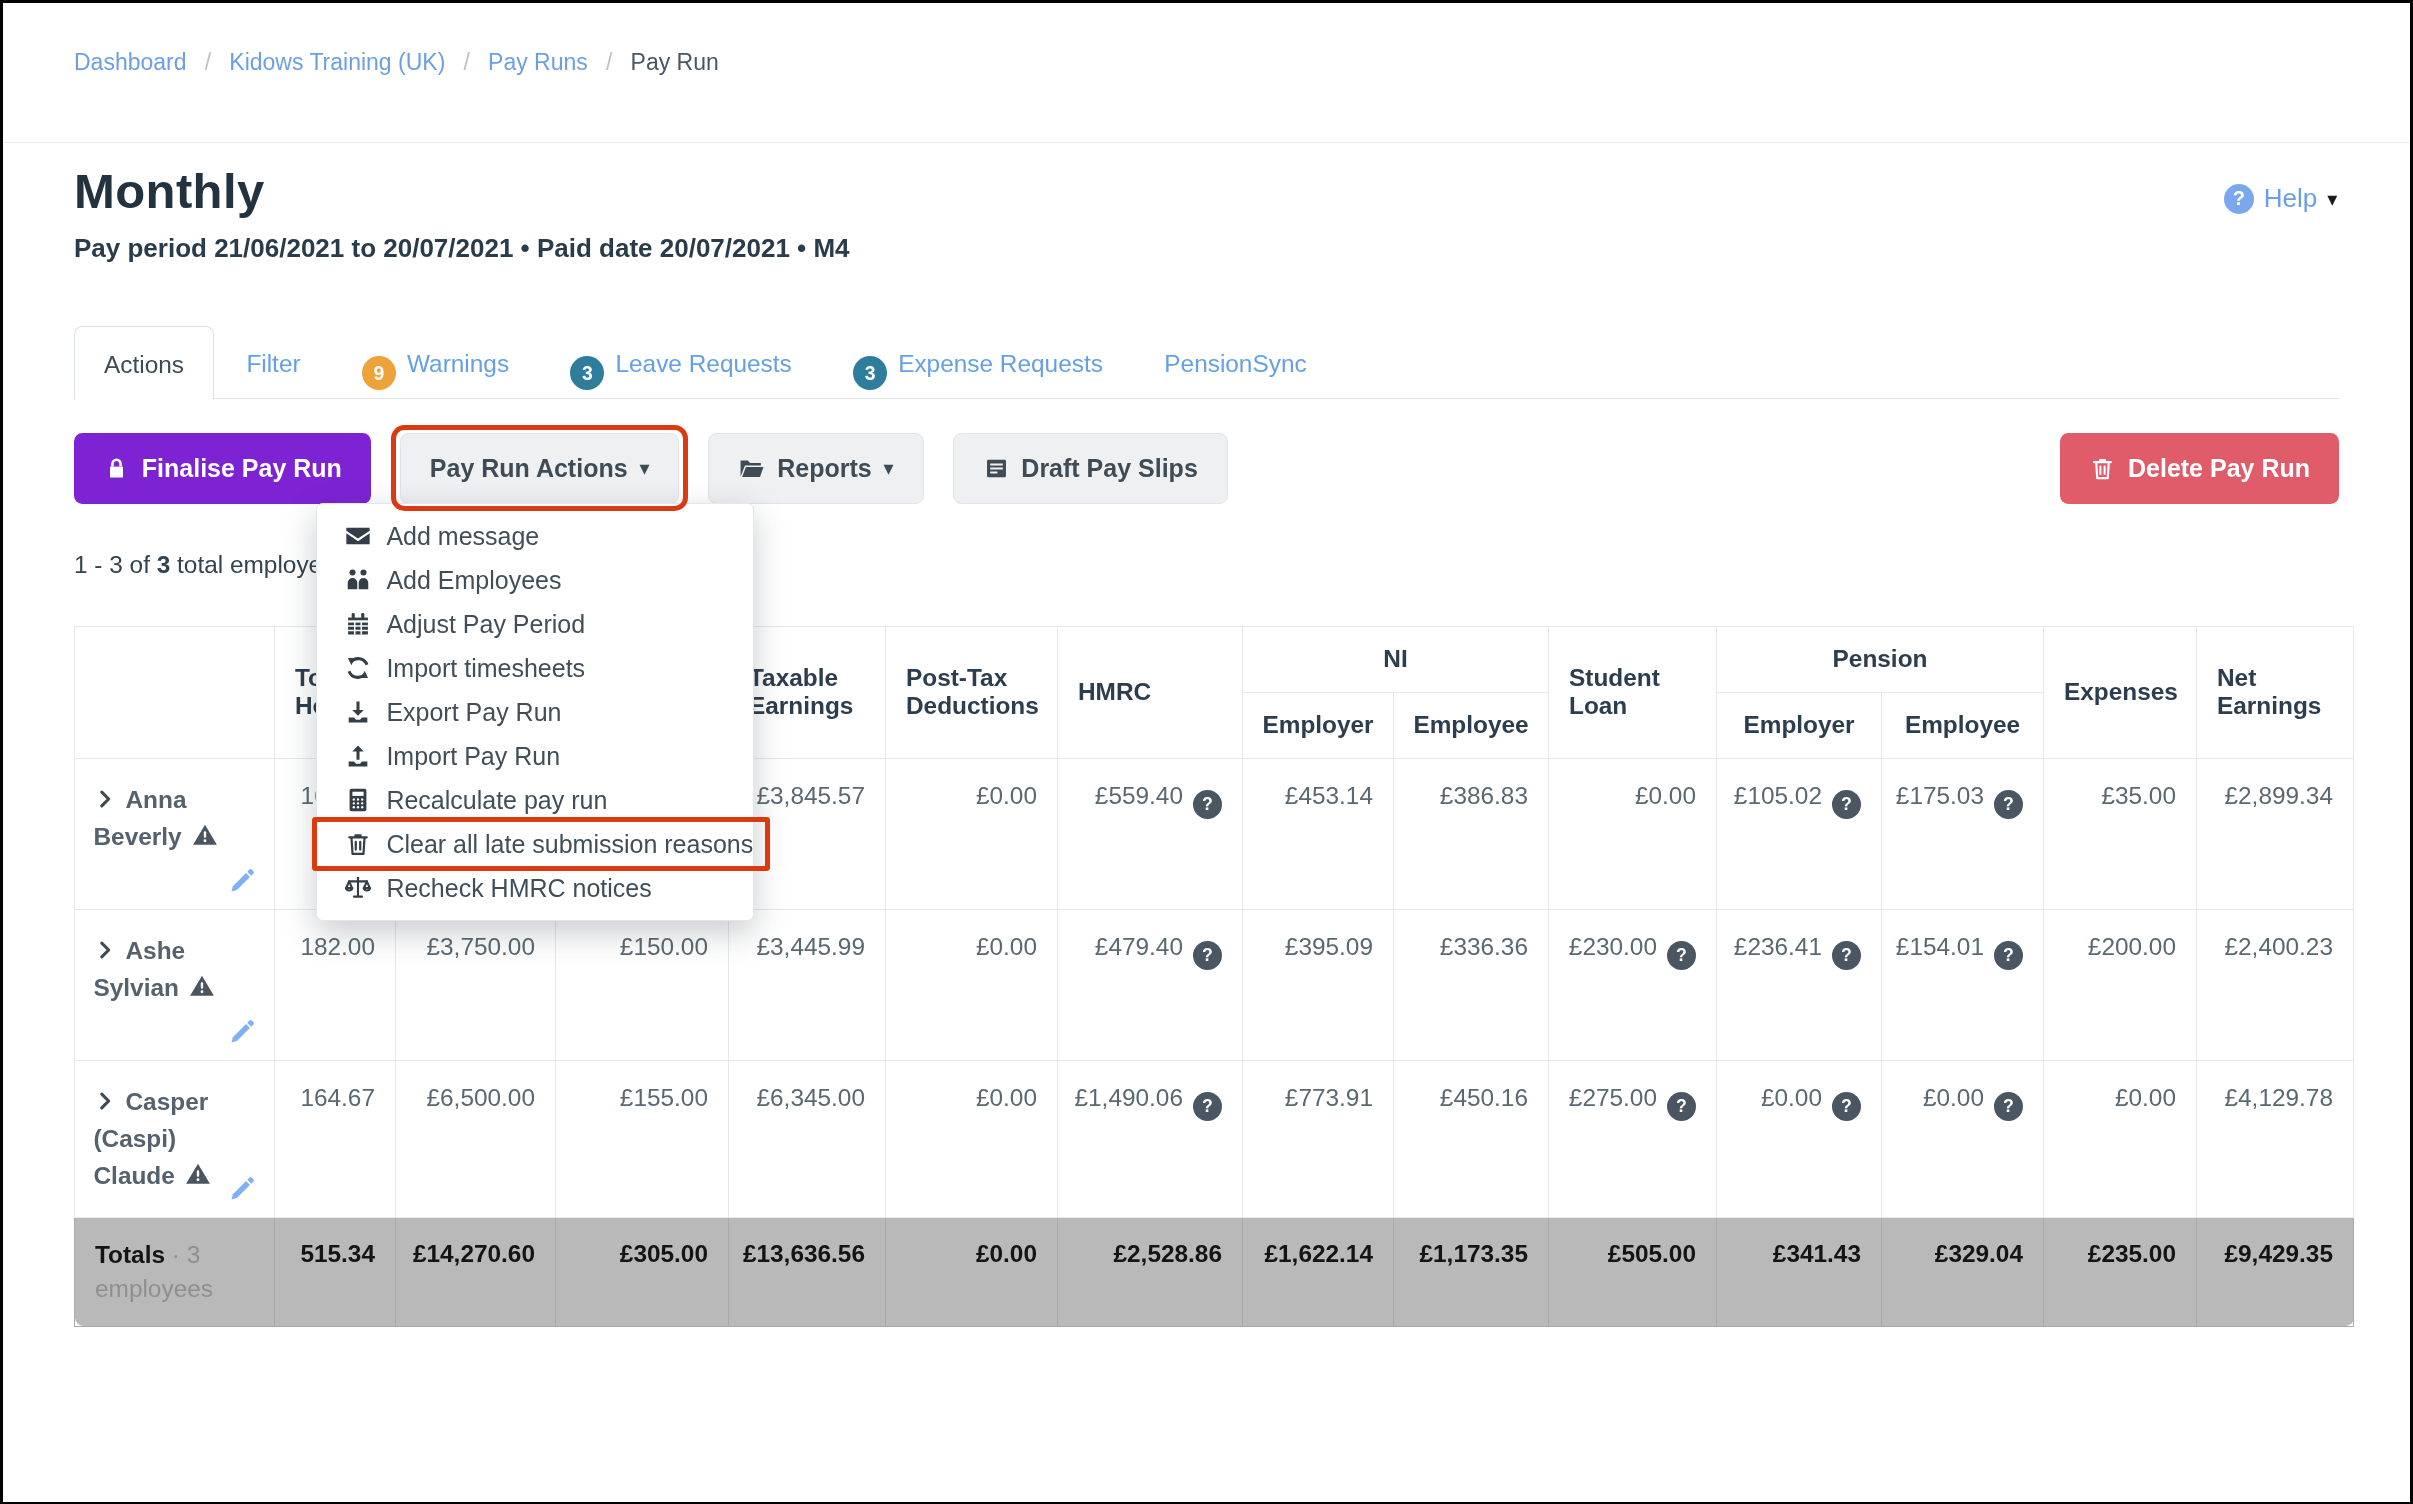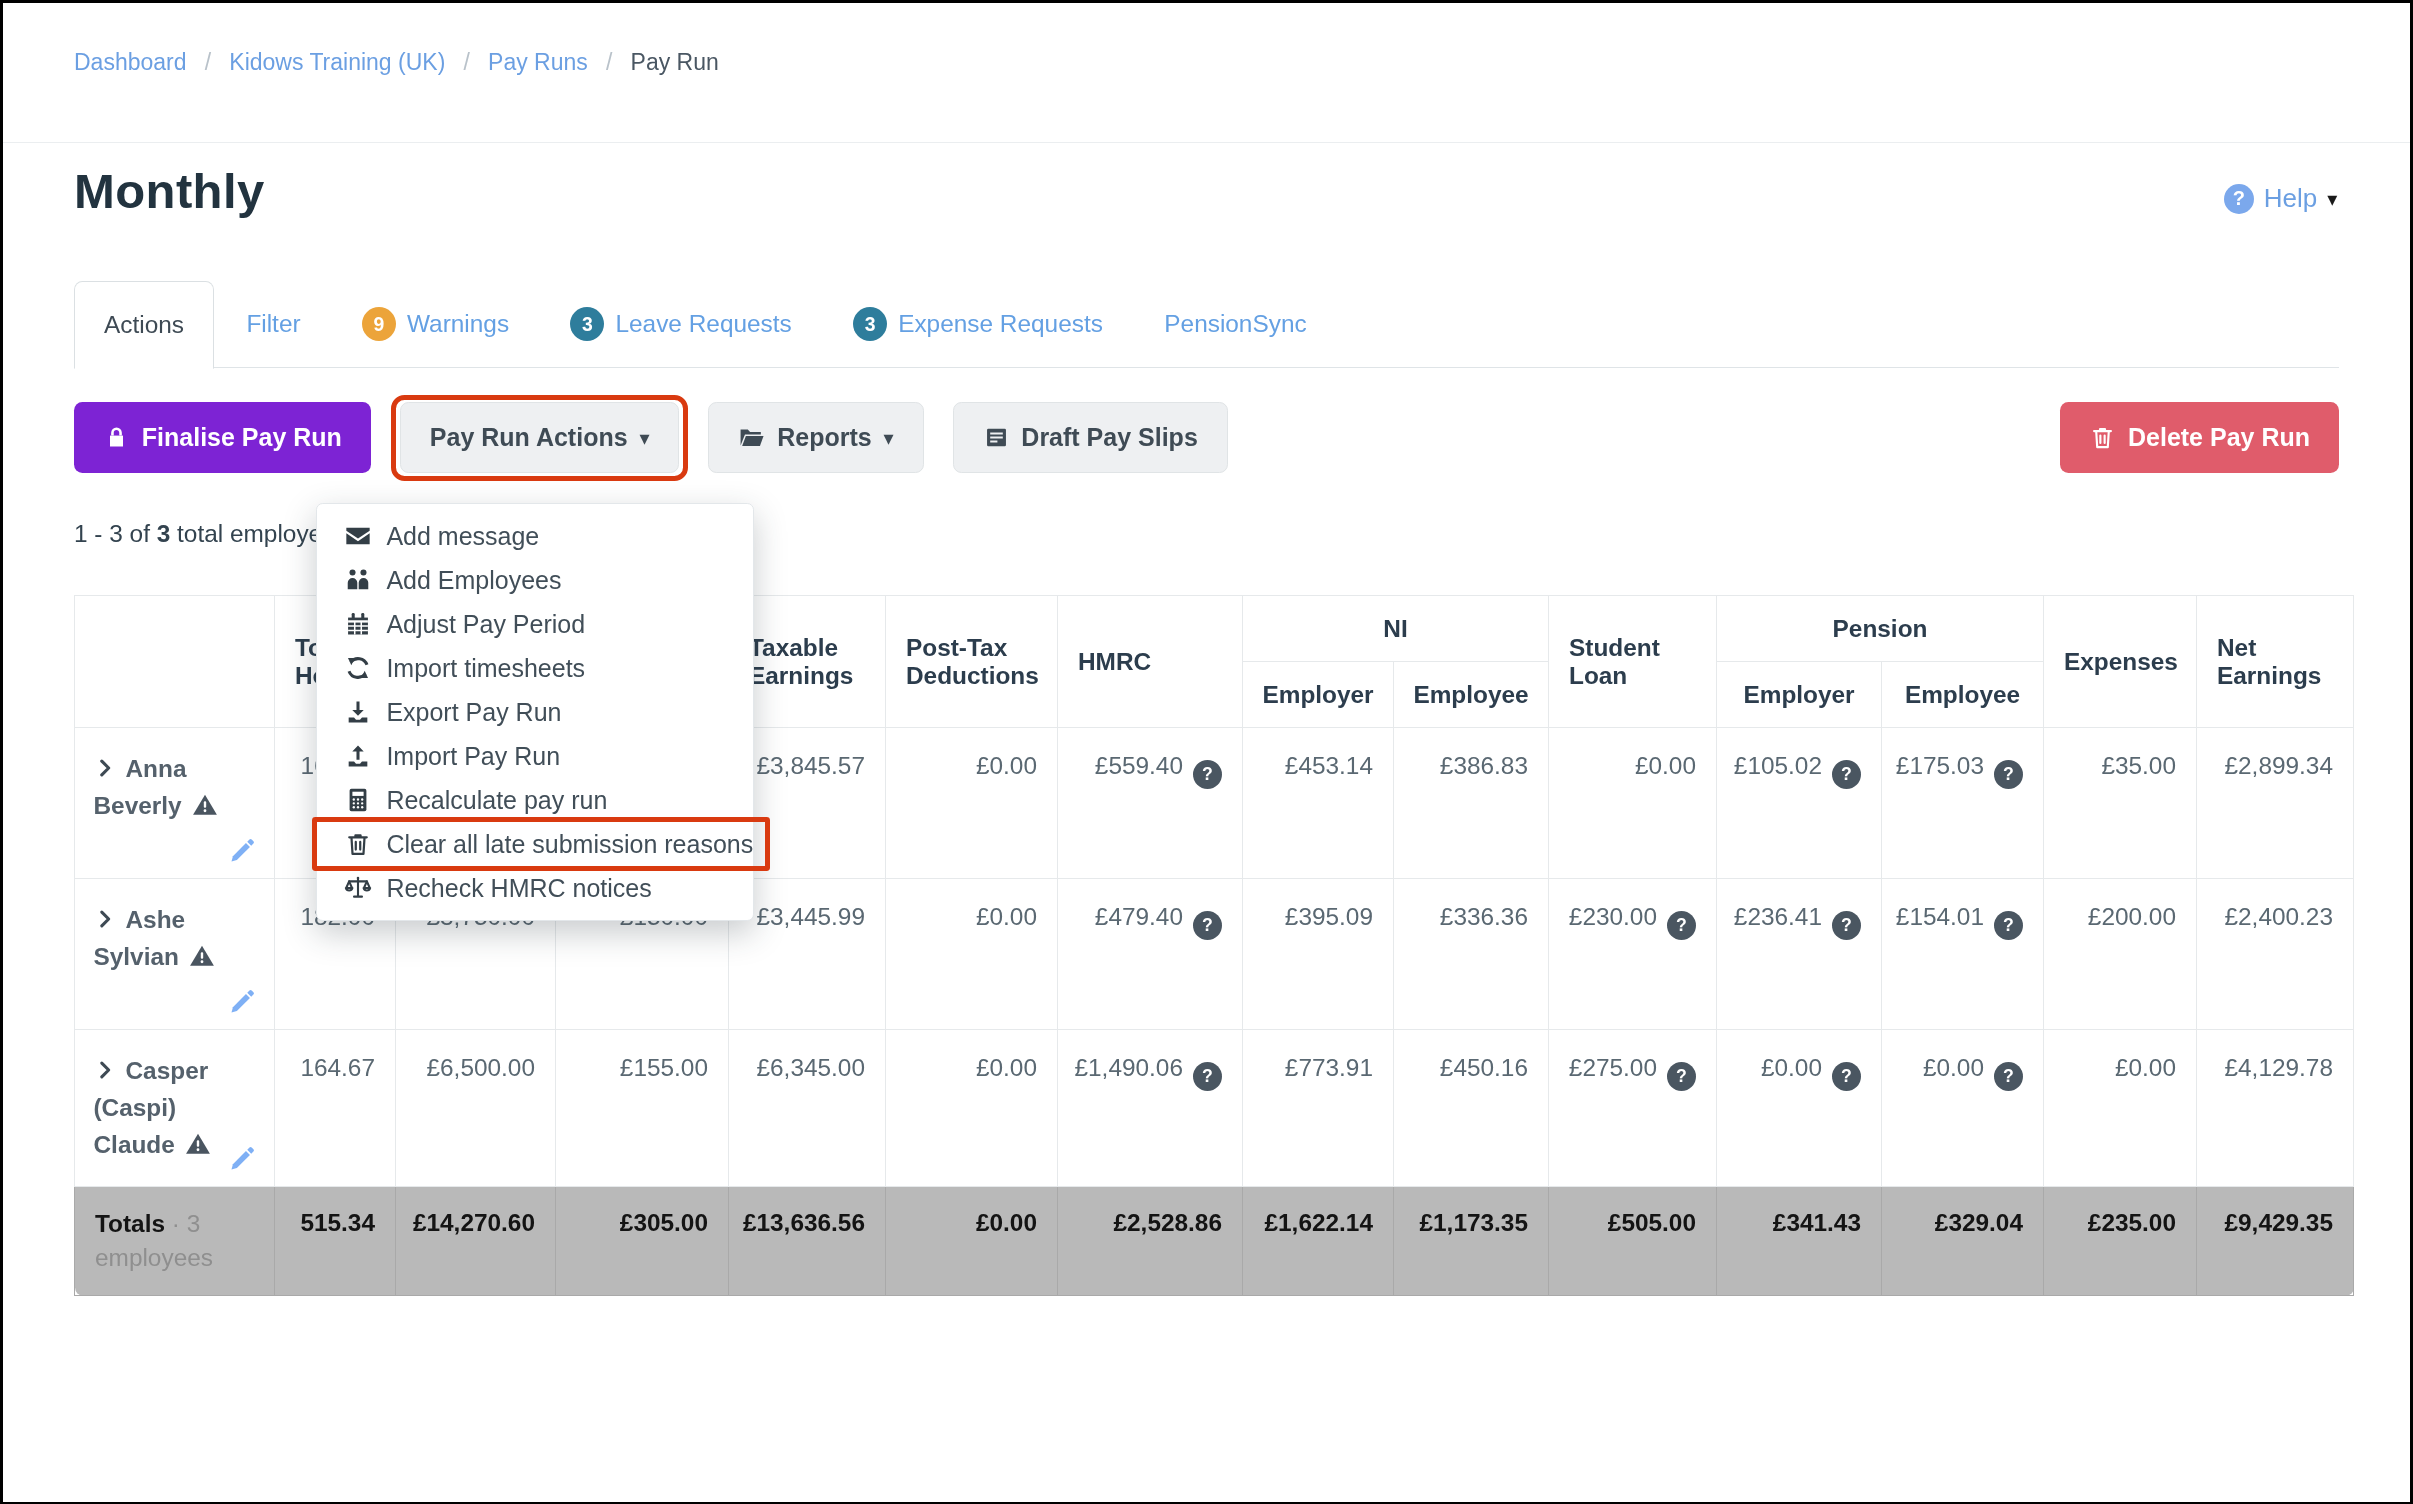--- a/index.html
+++ b/index.html
@@ -16,21 +16,21 @@
   .header{margin:0 71px;position:relative;}
   .title{font-size:49px;font-weight:700;color:#22333f;margin-top:20px;letter-spacing:0.4px;}
   .subtitle{font-size:26px;font-weight:700;color:#2a3b49;margin-top:13.5px;}
   .help{position:absolute;top:20px;right:1.7px;display:flex;align-items:center;cursor:pointer;}
   .help-q{width:30px;height:30px;border-radius:50%;background:#7ba8ec;color:#fff;font-size:20px;font-weight:700;display:inline-flex;align-items:center;justify-content:center;margin-right:10px;}
   .help-label{color:#6b9fe2;font-size:26px;}
   .help-caret{color:#1a1a1a;font-size:20px;margin-left:10px;}
 
   
   .tabs{display:flex;align-items:flex-end;margin:62px 71px 0;border-bottom:1.7px solid #dfe4e7;}
-  .tab{height:56px;line-height:52px;padding:15px 29px;font-size:24.4px;color:#64a0e3;display:flex;align-items:center;cursor:pointer;white-space:nowrap;margin-right:3.4px;}
+  .tab{height:56px;line-height:52px;padding:8px 29px;font-size:24.4px;color:#64a0e3;display:flex;align-items:flex-end;cursor:pointer;white-space:nowrap;margin-right:3.4px;}
   .tab.active{background:#fff;border:1.7px solid #dbe0e3;border-bottom:1.7px solid #fff;border-radius:8.4px 8.4px 0 0;margin-bottom:-1.7px;color:#3e4a54;}
   .tab-badge{display:inline-flex;width:34px;height:34px;border-radius:50%;color:#fff;font-size:19.4px;font-weight:700;align-items:center;justify-content:center;margin-right:11px;flex:none;}
 
   
   .toolbar{display:flex;margin:34px 71px 0;gap:29px;align-items:center;}
   .btn{height:71px;box-sizing:border-box;border-radius:8.4px;display:inline-flex;align-items:center;padding:0 29px;font-size:25px;font-weight:600;cursor:pointer;position:relative;white-space:nowrap;}
   .btn .b-icon{display:inline-flex;width:27px;height:27px;margin-right:11.8px;flex:none;}
   .btn .b-icon svg{width:100%;height:100%;}
   .btn-purple{background:#7d23d4;color:#fff;font-weight:700;}
   .btn-gray{background:#eef0f2;border:1.7px solid #e0e4e6;color:#3f4b55;}
@@ -92,20 +92,21 @@
     <span class="crumb-current">Pay Run</span>
   </div>
 
   <div class="header">
     <div class="help">
       <span class="help-q">?</span>
       <span class="help-label">Help</span>
       <span class="help-caret">▾</span>
     </div>
     <div class="title">Monthly</div>
+    <div class="subtitle">Pay period 21/06/2021 to 20/07/2021 • Paid date 20/07/2021 • M4</div>
   </div>
 
   <div class="tabs" id="tabs">
         <div class="tab active">
           <span>Actions</span>
         </div>
         <div class="tab">
           <span>Filter</span>
         </div>
         <div class="tab">

